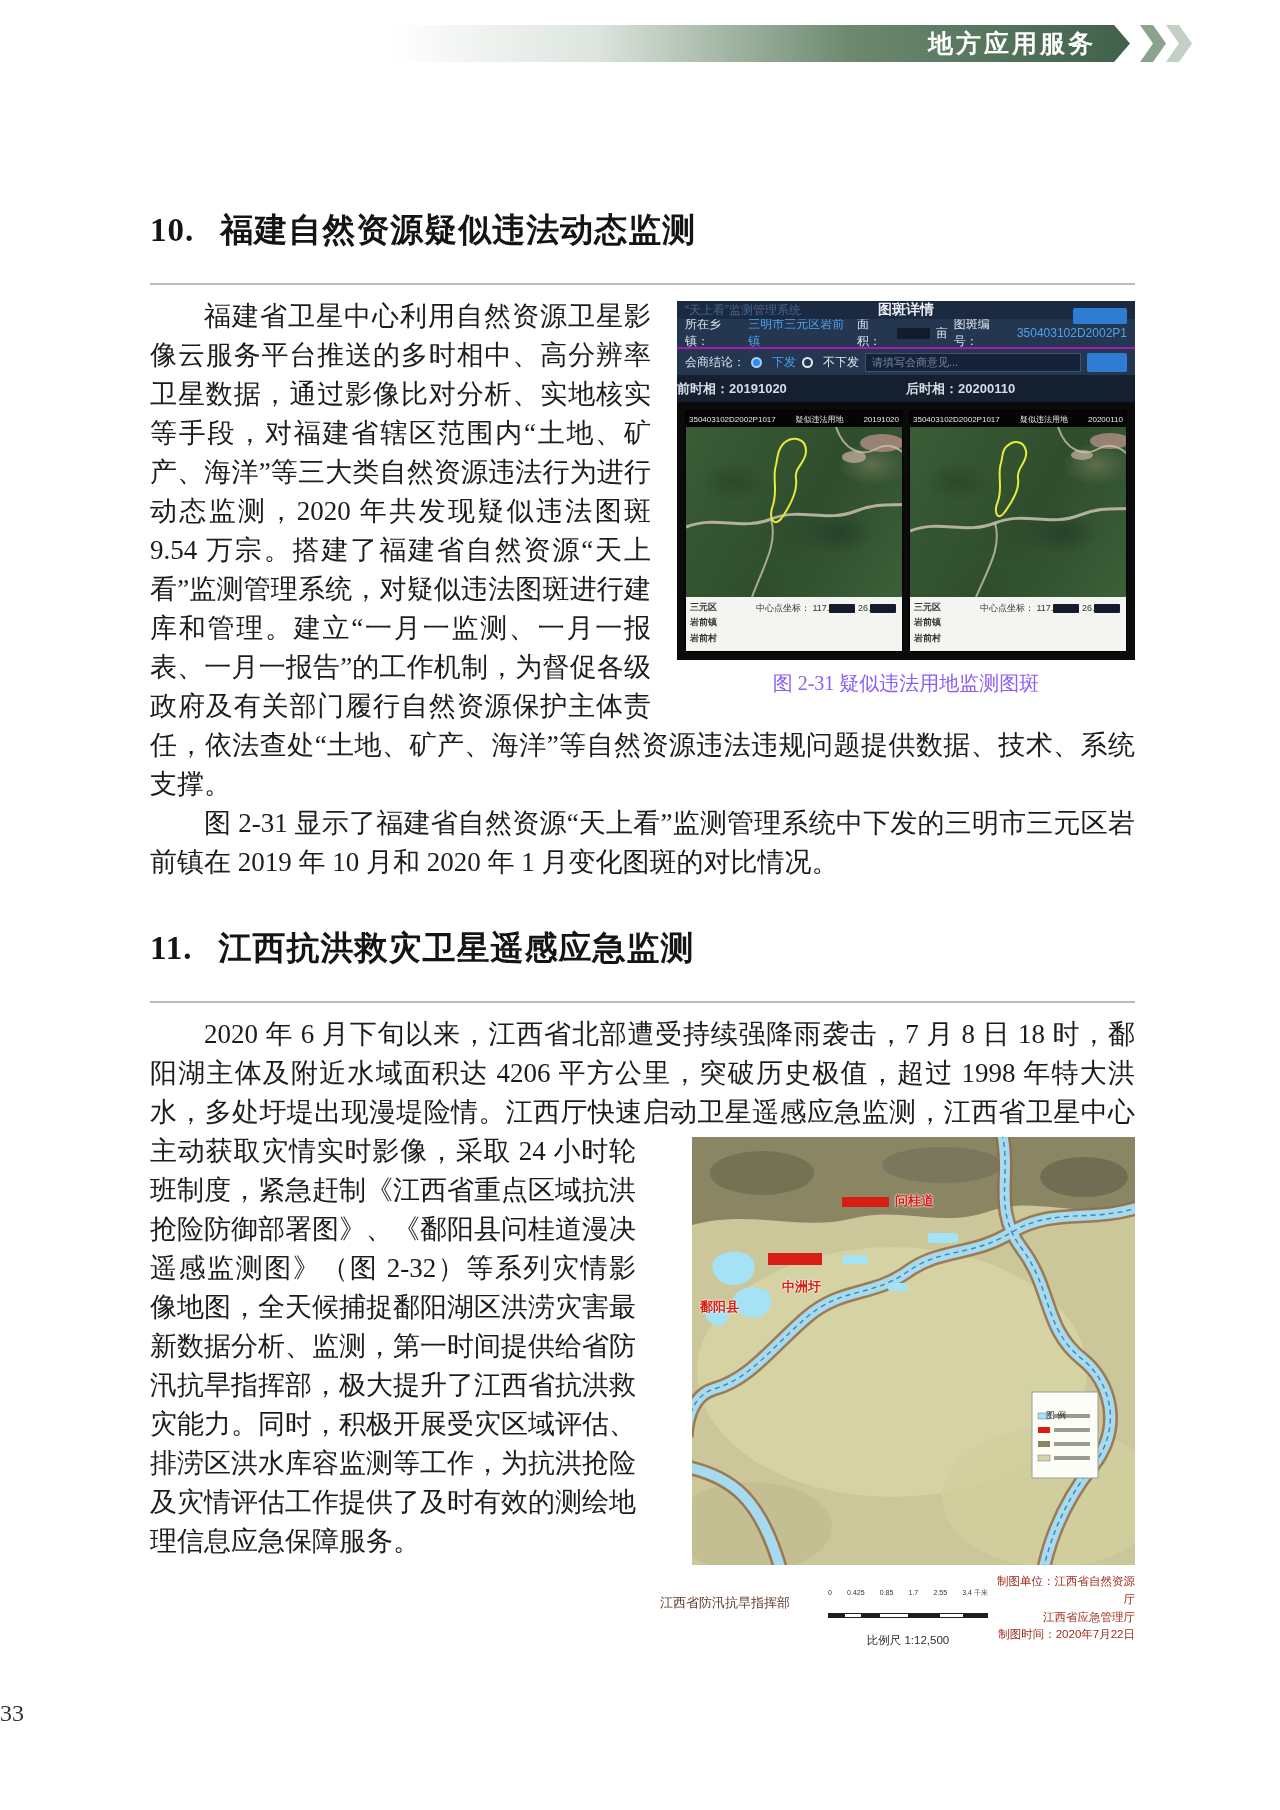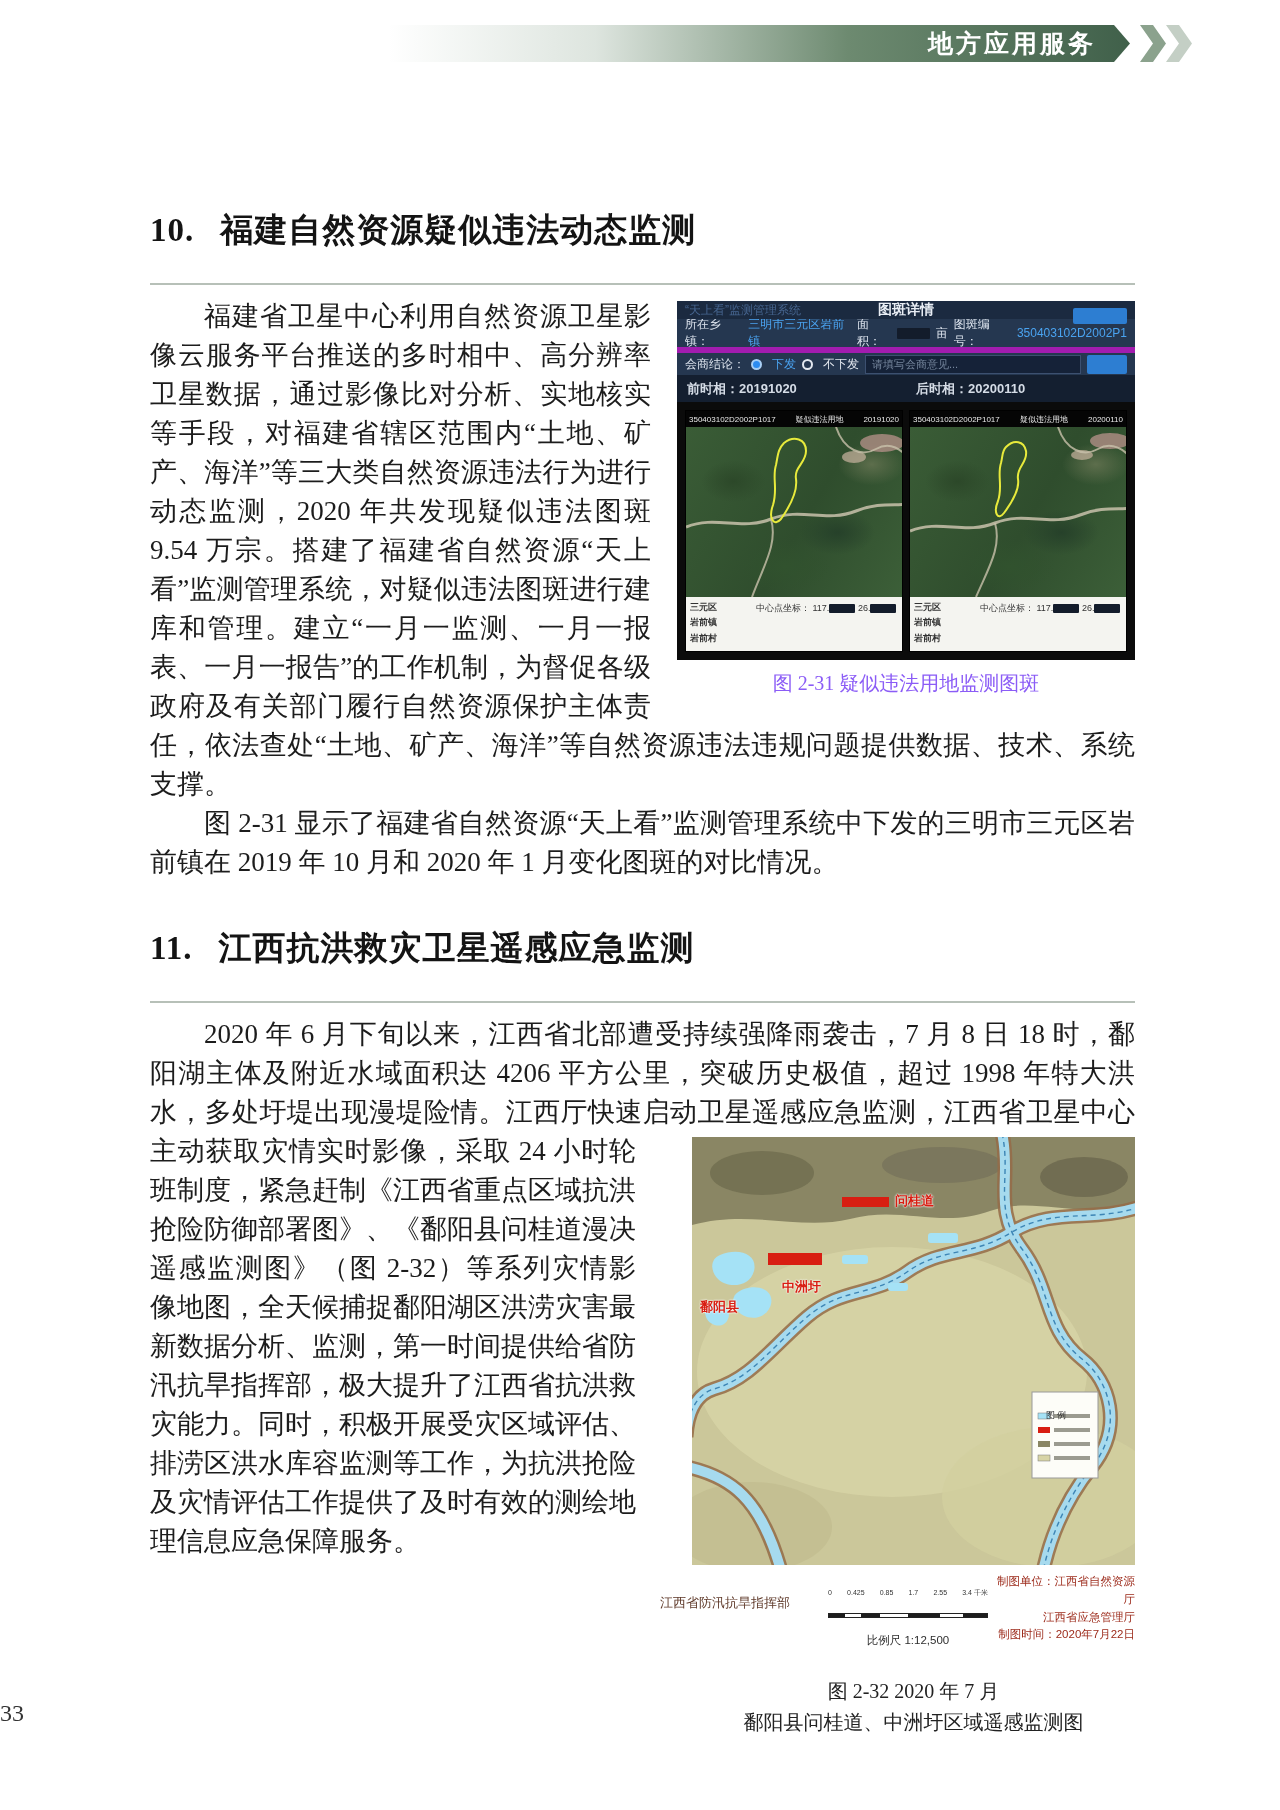--- a/index.html
+++ b/index.html
@@ -33,32 +33,32 @@
   .indent { text-indent:2em; display:block; }
   .sec11-head { margin-top:34px; }
   
   .fig31 { float:right; width:458px; margin:4px 0 14px 26px; font-family:"Liberation Sans", sans-serif; }
   .f31-titlebar { height:18px; background:#1b2a40; display:flex; align-items:center; padding:0 8px; position:relative; }
   .f31-sys { color:#46658f; font-size:12px; }
   .f31-title { position:absolute; left:0; right:0; text-align:center; color:#e8edf4; font-size:14px; font-weight:bold; }
   .f31-badge { position:absolute; right:8px; top:7px; width:54px; height:16px; background:#2d7ed2; border-radius:2px; }
   .f31-row { background:#253750; display:flex; align-items:center; padding:0 8px; font-size:12px; color:#dde4ee; gap:6px; }
   .f31-row.info { height:28px; }
-  .f31-row.review { height:28px; border-top:6px solid #a21caf; }
+  .f31-row.review { height:28px; border-top:2px solid #a21caf; }
   .f31-link { color:#4aa3f0; }
   .redact { display:inline-block; width:34px; height:11px; background:#131c2b; border-radius:1px; vertical-align:middle; }
   .radio { display:inline-block; width:11px; height:11px; border-radius:50%; vertical-align:middle; margin-right:4px; }
   .radio.on  { background:#2d8cf0; border:2px solid #a9cff5; }
   .radio.off { background:transparent; border:2px solid #e4e9f0; }
   .opt-on  { color:#4aa3f0; }
   .opt-off { color:#e4e9f0; }
   .comment-input { flex:1; height:19px; background:#152238; border:1px solid #3c5070; color:#76879e; font-size:11px; padding:1px 6px; overflow:hidden; white-space:nowrap; }
   .f31-btn { width:40px; height:19px; background:#2d7ed2; border-radius:2px; flex:none; }
   .f31-times { height:27px; background:#141f30; display:flex; align-items:center; font-size:13px; font-weight:bold; color:#d5dce6; }
-  .f31-times .t { width:50%; padding-left:10px; }
+  .f31-times .t { width:50%; padding-left:0; }
   .f31-panels { background:#0b0b0b; display:flex; gap:6px; padding:8px; }
   .panel { flex:1; border:1px solid #000; background:#000; }
   .p-head { height:16px; background:#050505; color:#e8e8e8; font-size:8px; display:flex; align-items:center; justify-content:space-between; padding:0 3px; }
   .p-img { position:relative; height:170px; overflow:hidden;
     background:
       radial-gradient(46px 30px at 22% 32%, #2c4829 0%, rgba(44,72,41,0) 70%),
       radial-gradient(54px 32px at 70% 62%, #26412a 0%, rgba(38,65,42,0) 70%),
       radial-gradient(64px 38px at 46% 82%, #31522e 0%, rgba(49,82,46,0) 70%),
       radial-gradient(48px 30px at 86% 22%, #5d6e4c 0%, rgba(93,110,76,0) 70%),
       linear-gradient(120deg, #3a5c36, #2f4d2d 55%, #3c5f38);
@@ -295,24 +295,20 @@
               </span>
               <span class="scalebar" style="display:block"></span>
               <span class="scale-label" style="display:block">比例尺 1:12,500</span>
             </span>
             <span class="credits">
               <span style="display:block">制图单位：江西省自然资源厅</span>
               <span style="display:block">江西省应急管理厅</span>
               <span style="display:block">制图时间：2020年7月22日</span>
             </span>
           </span>
-          <span class="caption" style="display:block">
-            <span style="display:block">图 2-32  2020 年 7 月</span>
-            <span style="display:block">鄱阳县问桂道、中洲圩区域遥感监测图</span>
-          </span>
         </span>
         <span class="indent txt">2020 年 6 月下旬以来，江西省北部遭受持续强降雨袭击，7 月 8 日 18 时，鄱阳湖主体及附近水域面积达 4206 平方公里，突破历史极值，超过 1998 年特大洪水，多处圩堤出现漫堤险情。江西厅快速启动卫星遥感应急监测，江西省卫星中心主动获取灾情实时影像，采取 24 小时轮班制度，紧急赶制《江西省重点区域抗洪抢险防御部署图》、《鄱阳县问桂道漫决遥感监测图》（图 2-32）等系列灾情影像地图，全天候捕捉鄱阳湖区洪涝灾害最新数据分析、监测，第一时间提供给省防汛抗旱指挥部，极大提升了江西省抗洪救灾能力。同时，积极开展受灾区域评估、排涝区洪水库容监测等工作，为抗洪抢险及灾情评估工作提供了及时有效的测绘地理信息应急保障服务。</span>
       </p>
     </div>
 
   </div>
 
   <div class="pageno">33</div>
 </div>
 

